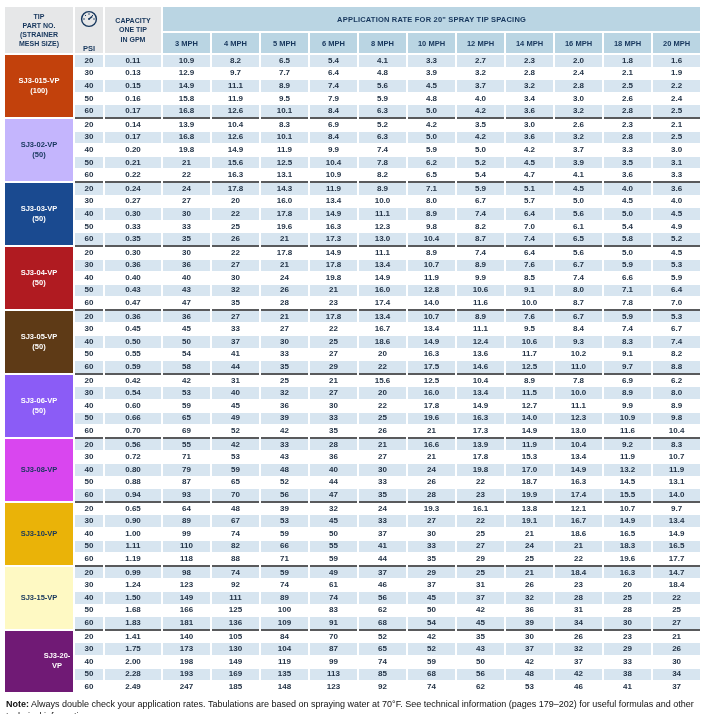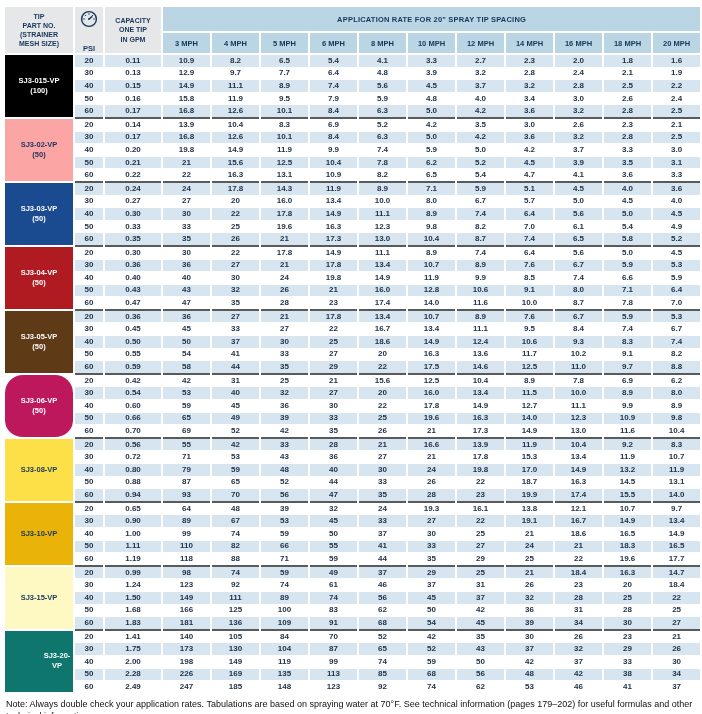--- a/index.html
+++ b/index.html
@@ -13,21 +13,21 @@
   .h-psi .psi-label{margin-top:15px;}
   .h-gpm{background:#E6E7E8;font-size:7px;line-height:1.3;white-space:pre-line;}
   .h-band{background:#BAD5E3;font-size:7.5px;height:24px;letter-spacing:.2px;}
   .h-mph{background:#BAD5E3;font-size:7.5px;height:20px;text-align:center;}
   td{padding:0;text-align:center;font-size:8px;font-weight:bold;color:#243447;height:11.6px;border-bottom:1px solid #fff;line-height:1;}
   td.sh{background:#D7E5F0;}
   td.gsep{border-bottom:2px solid #595A5C;}
   td.tipcell{font-size:7.5px;line-height:1.35;white-space:pre-line;border-bottom:2px solid #fff;}
   .gauge{display:block;margin:1px auto 0 auto;}
   .note{margin:4px 2px 0 3px;font-size:9px;color:#111;line-height:1.35;}
-  .note-label{font-weight:normal;}
+  .note-label{font-weight:bold;}
 </style>
 </head>
 <body>
 
 <div class="page">
   <table class="rate-table">
     <colgroup>
       <col class="c-tip">
         <col class="c-psi">
         <col class="c-gpm">
@@ -78,21 +78,21 @@
           <th class="h-mph">10 MPH</th>
           <th class="h-mph">12 MPH</th>
           <th class="h-mph">14 MPH</th>
           <th class="h-mph">16 MPH</th>
           <th class="h-mph">18 MPH</th>
           <th class="h-mph">20 MPH</th>
         </tr>
     </thead>
     <tbody>
         <tr>
-          <td class="tipcell" rowspan="5" style="background: #000000; color: rgb(255, 255, 255);">SJ3-015-VP
+          <td class="tipcell" rowspan="5" style="background: #c2410c; color: rgb(255, 255, 255);">SJ3-015-VP
 (100)</td>
           <td class="sh">20</td>
           <td class="sh">0.11</td>
           <td class="sh">10.9</td>
           <td class="sh">8.2</td>
           <td class="sh">6.5</td>
           <td class="sh">5.4</td>
           <td class="sh">4.1</td>
           <td class="sh">3.3</td>
           <td class="sh">2.7</td>
@@ -155,21 +155,21 @@
           <td class="sh gsep">8.4</td>
           <td class="sh gsep">6.3</td>
           <td class="sh gsep">5.0</td>
           <td class="sh gsep">4.2</td>
           <td class="sh gsep">3.6</td>
           <td class="sh gsep">3.2</td>
           <td class="sh gsep">2.8</td>
           <td class="sh gsep">2.5</td>
         </tr>
         <tr>
-          <td class="tipcell" rowspan="5" style="background: #fca5a5; color: rgb(22, 54, 92);">SJ3-02-VP
+          <td class="tipcell" rowspan="5" style="background: #c4b5fd; color: rgb(22, 54, 92);">SJ3-02-VP
 (50)</td>
           <td>20</td>
           <td>0.14</td>
           <td>13.9</td>
           <td>10.4</td>
           <td>8.3</td>
           <td>6.9</td>
           <td>5.2</td>
           <td>4.2</td>
           <td>3.5</td>
@@ -463,21 +463,21 @@
           <td class="sh gsep">29</td>
           <td class="sh gsep">22</td>
           <td class="sh gsep">17.5</td>
           <td class="sh gsep">14.6</td>
           <td class="sh gsep">12.5</td>
           <td class="sh gsep">11.0</td>
           <td class="sh gsep">9.7</td>
           <td class="sh gsep">8.8</td>
         </tr>
         <tr>
-          <td class="tipcell" rowspan="5" style="background: #be185d; color: rgb(255, 255, 255); border-radius: 18px;">SJ3-06-VP
+          <td class="tipcell" rowspan="5" style="background: #8b5cf6; color: rgb(255, 255, 255);">SJ3-06-VP
 (50)</td>
           <td>20</td>
           <td>0.42</td>
           <td>42</td>
           <td>31</td>
           <td>25</td>
           <td>21</td>
           <td>15.6</td>
           <td>12.5</td>
           <td>10.4</td>
@@ -540,21 +540,21 @@
           <td class="gsep">35</td>
           <td class="gsep">26</td>
           <td class="gsep">21</td>
           <td class="gsep">17.3</td>
           <td class="gsep">14.9</td>
           <td class="gsep">13.0</td>
           <td class="gsep">11.6</td>
           <td class="gsep">10.4</td>
         </tr>
         <tr>
-          <td class="tipcell" rowspan="5" style="background: #fde047; color: rgb(22, 54, 92);">SJ3-08-VP</td>
+          <td class="tipcell" rowspan="5" style="background: #d946ef; color: rgb(22, 54, 92);">SJ3-08-VP</td>
           <td class="sh">20</td>
           <td class="sh">0.56</td>
           <td class="sh">55</td>
           <td class="sh">42</td>
           <td class="sh">33</td>
           <td class="sh">28</td>
           <td class="sh">21</td>
           <td class="sh">16.6</td>
           <td class="sh">13.9</td>
           <td class="sh">11.9</td>
@@ -768,21 +768,21 @@
           <td class="sh gsep">91</td>
           <td class="sh gsep">68</td>
           <td class="sh gsep">54</td>
           <td class="sh gsep">45</td>
           <td class="sh gsep">39</td>
           <td class="sh gsep">34</td>
           <td class="sh gsep">30</td>
           <td class="sh gsep">27</td>
         </tr>
         <tr>
-          <td class="tipcell" rowspan="5" style="background: #0f766e; color: rgb(255, 255, 255); padding-left: 36px;">SJ3-20-VP</td>
+          <td class="tipcell" rowspan="5" style="background: #701a75; color: rgb(255, 255, 255); padding-left: 36px;">SJ3-20-VP</td>
           <td>20</td>
           <td>1.41</td>
           <td>140</td>
           <td>105</td>
           <td>84</td>
           <td>70</td>
           <td>52</td>
           <td>42</td>
           <td>35</td>
           <td>30</td>
@@ -816,21 +816,21 @@
           <td>59</td>
           <td>50</td>
           <td>42</td>
           <td>37</td>
           <td>33</td>
           <td>30</td>
         </tr>
         <tr>
           <td class="sh">50</td>
           <td class="sh">2.28</td>
-          <td class="sh">226</td>
+          <td class="sh">193</td>
           <td class="sh">169</td>
           <td class="sh">135</td>
           <td class="sh">113</td>
           <td class="sh">85</td>
           <td class="sh">68</td>
           <td class="sh">56</td>
           <td class="sh">48</td>
           <td class="sh">42</td>
           <td class="sh">38</td>
           <td class="sh">34</td>

